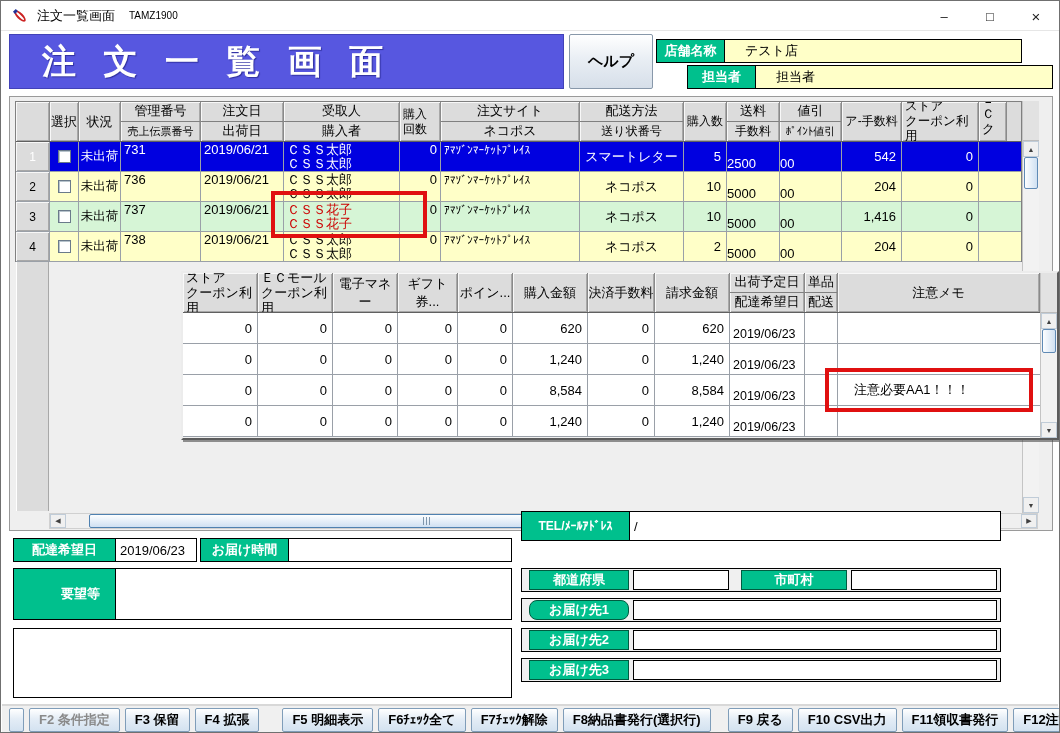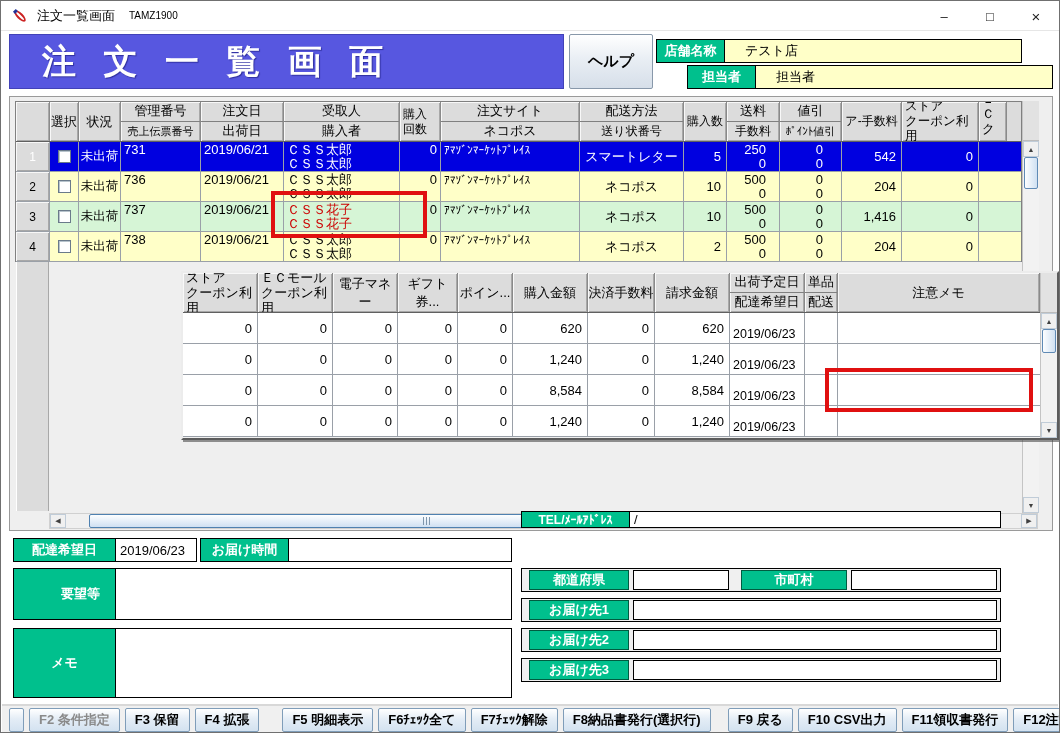--- a/index.html
+++ b/index.html
@@ -47,21 +47,21 @@
   .rn{background:#dcdcdc;display:flex;align-items:center;justify-content:center;font-size:12px;box-shadow:inset 1px 1px 0 #f8f8f8,inset -1px -1px 0 #a8a8a8;}
   .bg-sel{background:#0000e0;color:#fff;}
   .bg-sel .mc{color:#fff;}
   .bg-y{background:#ffffc8;}
   .bg-g{background:#d6f5d6;}
   .cell-ctr{display:flex;align-items:center;justify-content:center;}
   .cell-num{display:flex;align-items:center;justify-content:flex-end;padding-right:5px;}
   .cell-top-left{padding:1px 3px;line-height:14px;}
   .cell-topnum{text-align:right;padding:1px 3px 0 0;line-height:14px;}
   .cell-two-left{padding:1px 3px;line-height:14px;}
-  .cell-stack{display:flex;flex-direction:column;align-items:flex-end;padding:1px 13px 0 0;line-height:14px;}
+  .cell-stack{display:flex;align-items:flex-end;padding:1px 13px 0 0;line-height:14px;}
   .pr18{padding-right:18px;}
   .cell-ship{display:flex;align-items:center;justify-content:center;text-align:center;line-height:14px;padding:0 2px;}
   .site{font-size:11.5px;}
   .st{font-size:12.5px;}
   .red-text{color:#cc0000;}
   .cb{width:13px;height:13px;background:#fff;border:1px solid #6a7a8a;box-shadow:inset 1px 1px 0 #b8c4cc;}
 
   
   .vscroll{position:absolute;left:1021px;top:100px;width:17px;height:412px;background:#f2f2f2;border-left:1px solid #c4c4c4;}
   .vs-corner{height:40px;background:#e2e2e2;border-bottom:1px solid #bcbcbc;}
@@ -90,21 +90,21 @@
   .redbox{position:absolute;border:4px solid #e01010;z-index:50;}
   .rb1{left:270px;top:190px;width:156px;height:47px;}
   .rb2{left:824px;top:367px;width:208px;height:44px;}
 
   
   .funit{position:absolute;display:flex;border:1px solid #000;background:#fff;}
   .funit .glab{background:#00c08d;border-right:1px solid #000;color:#fff;font-weight:bold;font-size:13px;display:flex;align-items:center;justify-content:center;flex:none;}
   .funit .wval{flex:1;background:#fff;font-size:13px;display:flex;align-items:center;padding-left:4px;color:#000;}
   .u-ddate{left:12px;top:537px;width:184px;height:24px;}
   .u-time{left:199px;top:537px;width:312px;height:24px;}
-  .u-tel{left:520px;top:510px;width:480px;height:17px;text-align:center;}
+  .u-tel{left:520px;top:510px;width:480px;height:30px;text-align:center;}
   .u-req{left:12px;top:567px;width:499px;height:52px;}
   .u-memo{left:12px;top:627px;width:499px;height:70px;}
   .u-addr{left:520px;width:480px;height:24px;background:#f0f0f0;border:1px solid #000;display:flex;align-items:center;padding:0 3px 0 7px;position:absolute;}
   .u-addr .glab2{background:#00c08d;border:1px solid #005c40;color:#fff;font-weight:bold;font-size:13px;display:flex;align-items:center;justify-content:center;height:20px;flex:none;}
   .u-addr .wfield{background:#fff;border:1px solid #000;height:20px;flex:1;margin-left:4px;display:flex;align-items:center;padding-left:4px;font-size:13px;}
   .u-pref{top:567px;}
   .u-a1{top:597px;}
   .u-a2{top:627px;}
   .u-a3{top:657px;}
   .tel-pad{padding-left:84px;}
@@ -398,20 +398,21 @@
         <div class="pc s0 cell-num">0</div>
         <div class="pc s1 cell-num">0</div>
         <div class="pc s2 cell-num">0</div>
         <div class="pc s3 cell-num">0</div>
         <div class="pc s4 cell-num">0</div>
         <div class="pc s5 cell-num">8,584</div>
         <div class="pc s6 cell-num">0</div>
         <div class="pc s7 cell-num">8,584</div>
         <div class="pc s8 pdate">2019/06/23</div>
         <div class="pc s9"></div>
+        <div class="pc s10 pmemo">注意必要AA1！！！</div>
       </div>
 
       <div class="prow bg-y">
         <div class="pc s0 cell-num">0</div>
         <div class="pc s1 cell-num">0</div>
         <div class="pc s2 cell-num">0</div>
         <div class="pc s3 cell-num">0</div>
         <div class="pc s4 cell-num">0</div>
         <div class="pc s5 cell-num">1,240</div>
         <div class="pc s6 cell-num">0</div>
@@ -437,37 +438,36 @@
     <div class="wval">2019/06/23</div>
   </div>
   <div class="funit u-time">
     <div class="glab" style="width:88px;">お届け時間</div>
   </div>
   <div class="funit u-req">
     <div class="glab" style="width:102px;padding-left:32px;">要望等</div>
     <div class="wval"></div>
   </div>
   <div class="funit u-memo">
-    <div class="glab" style="width:102px;">メモ</div>
     <div class="wval"></div>
   </div>
 
   <div class="funit u-tel">
     <div class="glab" style="width:108px;font-size:12px;">TEL/ﾒｰﾙｱﾄﾞﾚｽ</div>
     <div class="wval tel-pad">/</div>
   </div>
   <div class="u-addr u-pref">
     <div class="glab2" style="width:100px;">都道府県</div>
     <div class="wfield" style="flex:0 0 96px;"></div>
     <div style="width:12px;flex:none;"></div>
     <div class="glab2" style="width:106px;">市町村</div>
     <div class="wfield"></div>
   </div>
   <div class="u-addr u-a1">
-    <div class="glab2" style="width:100px;">お届け先1</div>
+    <div class="glab2" style="width:100px;border-radius:8px;">お届け先1</div>
     <div class="wfield"></div>
   </div>
   <div class="u-addr u-a2">
     <div class="glab2" style="width:100px;">お届け先2</div>
     <div class="wfield"></div>
   </div>
   <div class="u-addr u-a3">
     <div class="glab2" style="width:100px;">お届け先3</div>
     <div class="wfield"></div>
   </div>

